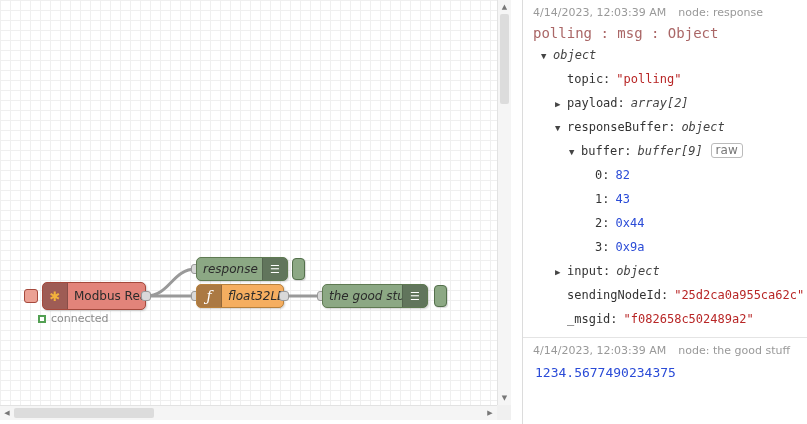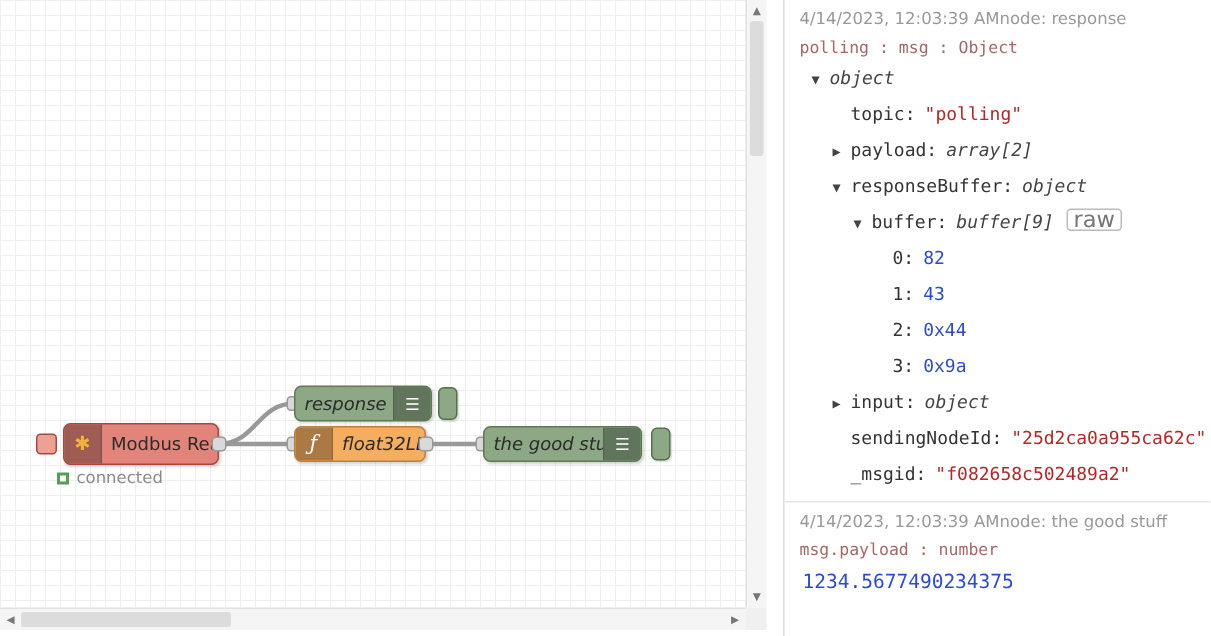--- a/index.html
+++ b/index.html
@@ -52,33 +52,33 @@
   #hscroll .sb-arrow{width:10px;top:3px;}
   #hscroll .left{left:2px;} #hscroll .right{right:2px;}
   #vthumb{position:absolute;left:2px;right:2px;top:14px;height:90px;background:#dcdcdc;border-radius:2px;}
   #hthumb{position:absolute;top:2px;bottom:2px;left:14px;width:140px;background:#dcdcdc;border-radius:2px;}
 
   
   #debug{position:absolute;left:522px;top:0;width:285px;height:424px;background:#fff;
     border-left:1px solid #dcdcdc;overflow:hidden;}
   .dmsg{padding:6px 8px 6px 10px;border-bottom:1px solid #e4e4e4;}
   .dmsg:last-child{border-bottom:none;}
-  .dhead{display:flex;font-size:11px;color:#999;}
+  .dhead{display:flex;gap:12px;font-size:11px;color:#999;}
   .dmeta{margin-top:6px;font-family:"DejaVu Sans Mono","Liberation Mono",monospace;
-    font-size:11px;color:#a66;}
+    font-size:14px;color:#a66;}
   .tree{margin-top:2px;font-family:"DejaVu Sans Mono","Liberation Mono",monospace;font-size:12px;color:#333;}
   .trow{height:24px;line-height:24px;white-space:nowrap;}
   .i0{padding-left:8px;} .i1{padding-left:22px;} .i2{padding-left:36px;} .i3{padding-left:50px;}
   .arw{display:inline-block;width:12px;font-size:9px;color:#444;cursor:pointer;}
   .key{color:#333;margin-right:6px;}
   .vtype{font-style:italic;color:#444;text-align:right;}
   .vstr{color:#b82626;}
   .vnum{color:#2a4bd7;}
   .raw-badge{display:inline-block;margin-left:8px;font-family:"DejaVu Sans",sans-serif;
-    font-size:15px;line-height:13px;color:#777;border:1px solid #bbb;border-radius:3px;
+    font-size:12px;line-height:13px;color:#777;border:1px solid #bbb;border-radius:3px;
     padding:0 4px;background:#fff;cursor:pointer;vertical-align:1px;}
   .payload-value{margin-top:8px;padding-left:2px;
     font-family:"DejaVu Sans Mono","Liberation Mono",monospace;font-size:13px;color:#2a4bd7;}
 </style>
 </head>
 <body>
 
 <div id="app">
 
   <div id="viewport">
@@ -163,18 +163,17 @@
         <div class="trow i1"><span class="arw"></span><span class="key">sendingNodeId:</span><span class="vstr">"25d2ca0a955ca62c"</span></div>
         <div class="trow i1"><span class="arw"></span><span class="key">_msgid:</span><span class="vstr">"f082658c502489a2"</span></div>
       </div>
     </div>
 
     <div class="dmsg">
       <div class="dhead">
         <span>4/14/2023, 12:03:39 AM</span>
         <span>node: the good stuff</span>
       </div>
-      <div class="dmeta">msg.payload : number</div>
       <div class="payload-value">1234.5677490234375</div>
     </div>
 
   </div>
 </div>
 
 </body></html>

